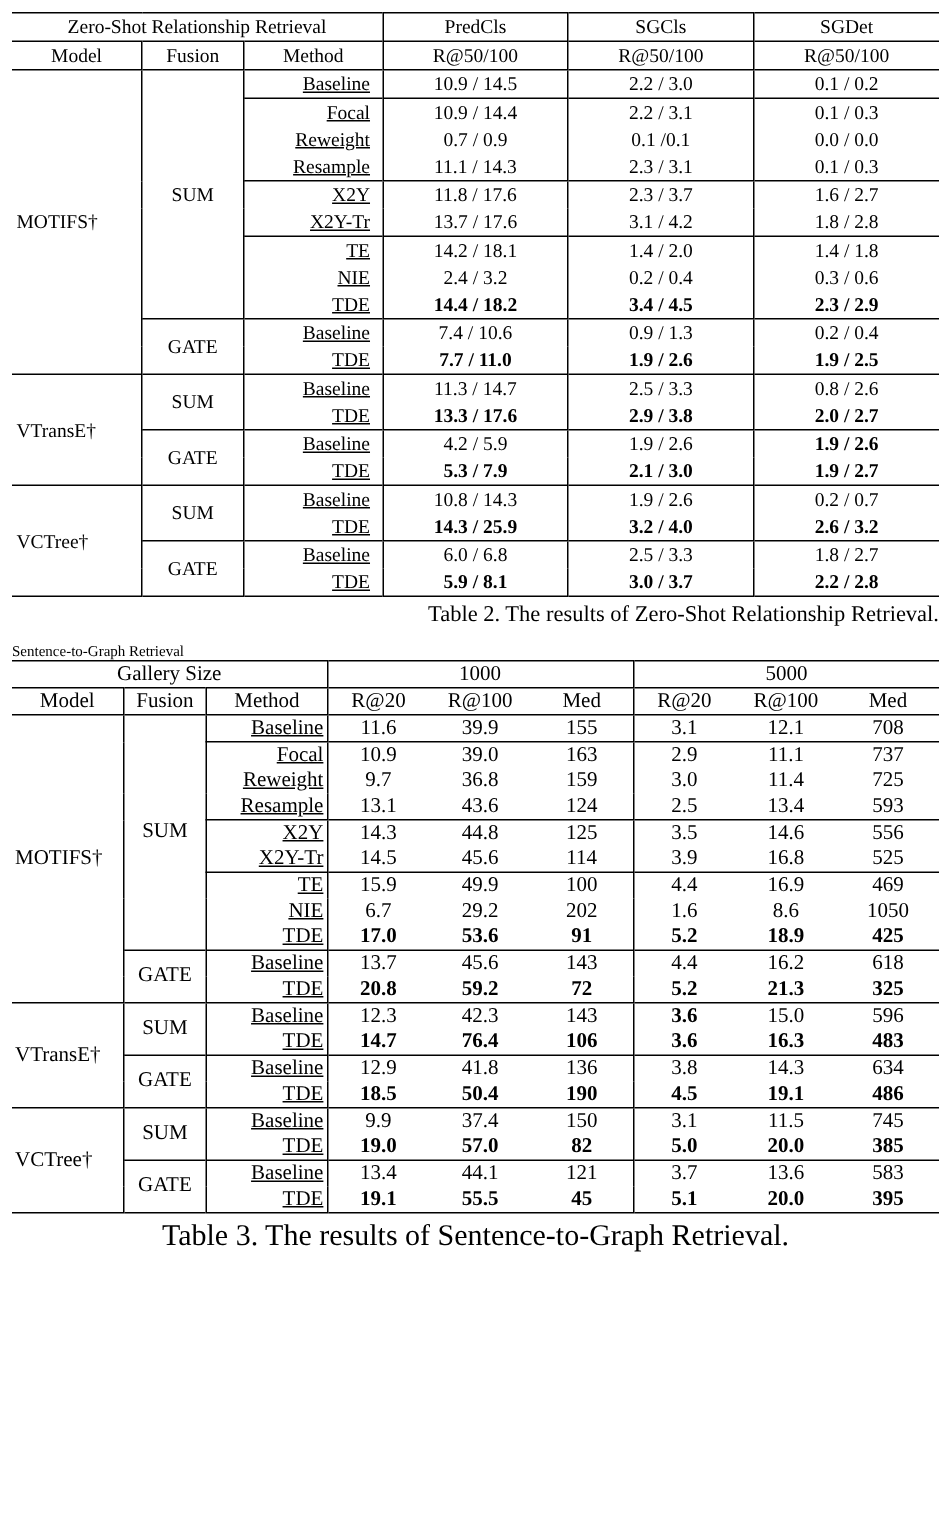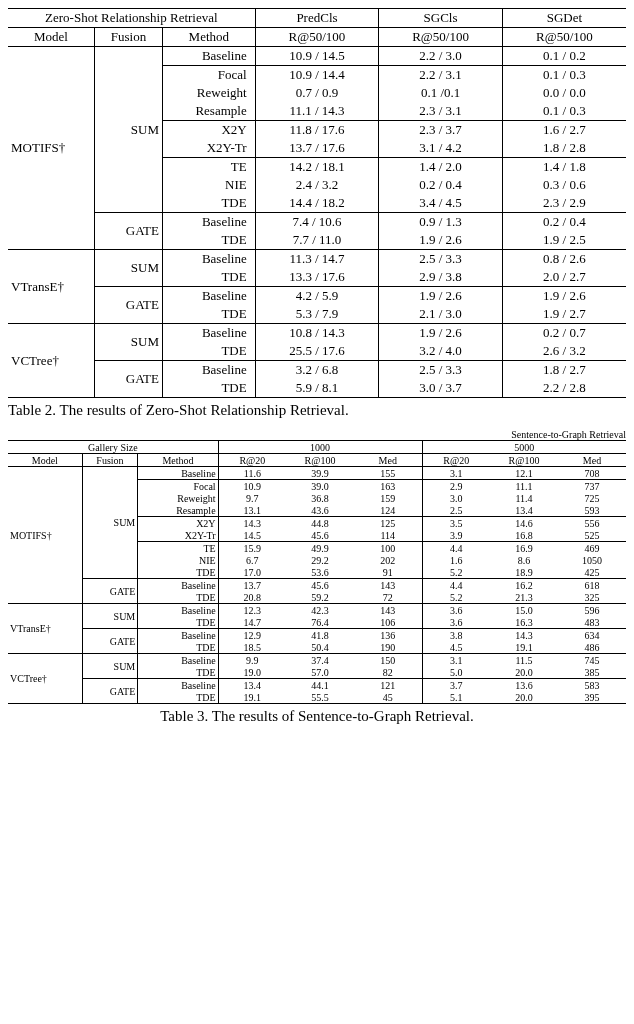--- a/index.html
+++ b/index.html
@@ -16,41 +16,41 @@
     border-collapse: collapse;
     width: 100%;
     table-layout: fixed;
   }
   td, th {
     padding: 1px 3px;
     text-align: center;
     vertical-align: middle;
     font-weight: normal;
   }
-  .bold { font-weight: normal; }
+  .bold { font-weight: bold; }
   .caption {
-    text-align: left;
+    text-align: right;
     font-size: 15px;
     margin: 4px 0 10px 0;
   }
   .bt1 { border-top: 1.2px solid #000; }
   .bb1 { border-bottom: 1.2px solid #000; }
   .bt-thin { border-top: 0.5px solid #000; }
   .br { border-right: 0.5px solid #000; }
 
   
-  #tbl2 { font-size: 10px; }
+  #tbl2 { font-size: 14px; }
   #tbl2 td, #tbl2 th { padding: 0.5px 2px; }
 
-  .caption2 { font-size: 15px; text-align:center; margin-top:4px; }
-  .subtitle { font-size: 10px; text-align:right; }
+  .caption2 { font-size: 20px; text-align:center; margin-top:4px; }
+  .subtitle { font-size: 10px; text-align:left; }
 
   .numcell { white-space: nowrap; }
-  .methcell { text-align: right; padding-right: 8px; }
-  .fuscell { text-align: right; }
+  .methcell { text-align: right; padding-right: 8px; text-decoration: underline; }
+  .fuscell { text-align: center; }
   .modcell { text-align: left; }
 </style>
 </head>
 <body>
 
 <table id="tbl1">
   <colgroup>
     <col style="width:14%">
       <col style="width:11%">
       <col style="width:15%">
@@ -175,28 +175,28 @@
   <tr class="bt1">
     <td rowspan="4" class="br modcell">VCTree†</td>
     <td rowspan="2" class="br fuscell">SUM</td>
     <td class="br methcell">Baseline</td>
     <td class="br numcell">10.8 / 14.3</td>
     <td class="br numcell">1.9 / 2.6</td>
     <td class="numcell">0.2 / 0.7</td>
   </tr>
   <tr>
     <td class="br methcell">TDE</td>
-    <td class="br numcell bold">25.5 / 17.6</td>
+    <td class="br numcell bold">14.3 / 25.9</td>
     <td class="br numcell bold">3.2 / 4.0</td>
     <td class="numcell bold">2.6 / 3.2</td>
   </tr>
   <tr class="bt-thin">
     <td rowspan="2" class="br fuscell">GATE</td>
     <td class="br methcell">Baseline</td>
-    <td class="br numcell">3.2 / 6.8</td>
+    <td class="br numcell">6.0 / 6.8</td>
     <td class="br numcell">2.5 / 3.3</td>
     <td class="numcell">1.8 / 2.7</td>
   </tr>
   <tr class="bb1">
     <td class="br methcell">TDE</td>
     <td class="br numcell bold">5.9 / 8.1</td>
     <td class="br numcell bold">3.0 / 3.7</td>
     <td class="numcell bold">2.2 / 2.8</td>
   </tr>
 </tbody>

